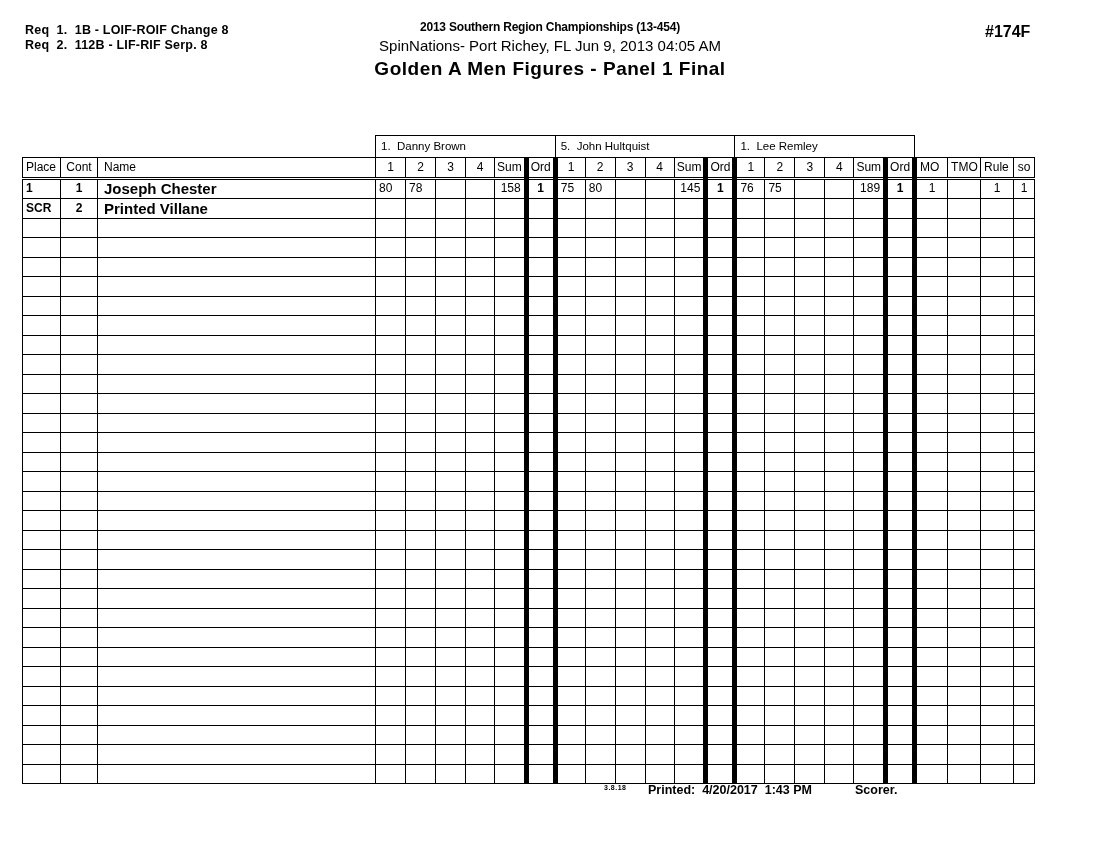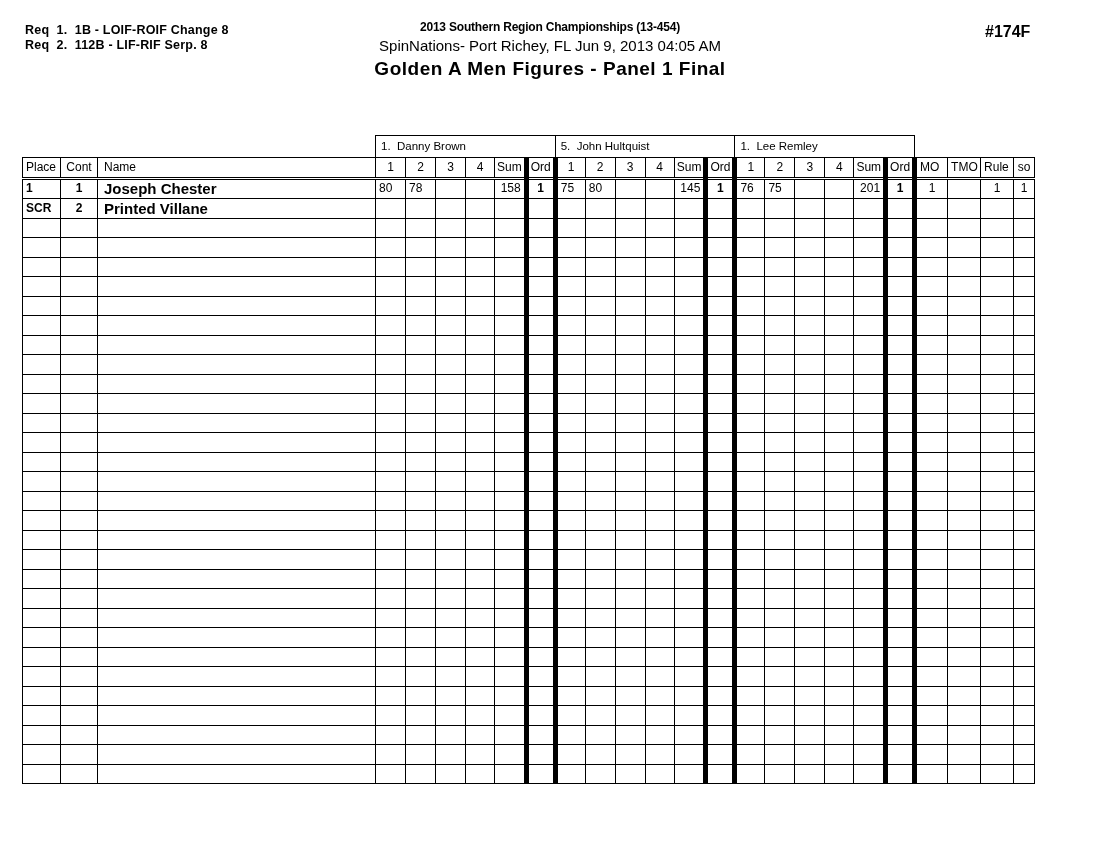--- a/index.html
+++ b/index.html
@@ -134,21 +134,21 @@
             <td class="l">75</td>
             <td class="l">80</td>
             <td class="l"></td>
             <td class="l"></td>
             <td class="r">145</td>
             <td class="ord b">1</td>
             <td class="l">76</td>
             <td class="l">75</td>
             <td class="l"></td>
             <td class="l"></td>
-            <td class="r">201</td>
+            <td class="r">189</td>
             <td class="ord b">1</td>
             <td class="c">1</td>
             <td class="c"></td>
             <td class="c">1</td>
             <td class="c">1</td>
           </tr>
           <tr>
             <td class="l b">SCR</td>
             <td class="c b">2</td>
             <td class="l b namecell">Printed Villane</td>
@@ -955,14 +955,19 @@
             <td class="ord b"></td>
             <td class="c"></td>
             <td class="c"></td>
             <td class="c"></td>
             <td class="c"></td>
           </tr>
         </tbody>
     </table>
   </div>
 
+  <div class="foot">
+    <span class="ver">3.8.18</span>
+    <span class="printed">Printed:  4/20/2017  1:43 PM</span>
+    <span class="scorer">Scorer.</span>
+  </div>
 
 </div>
 
 </body></html>

